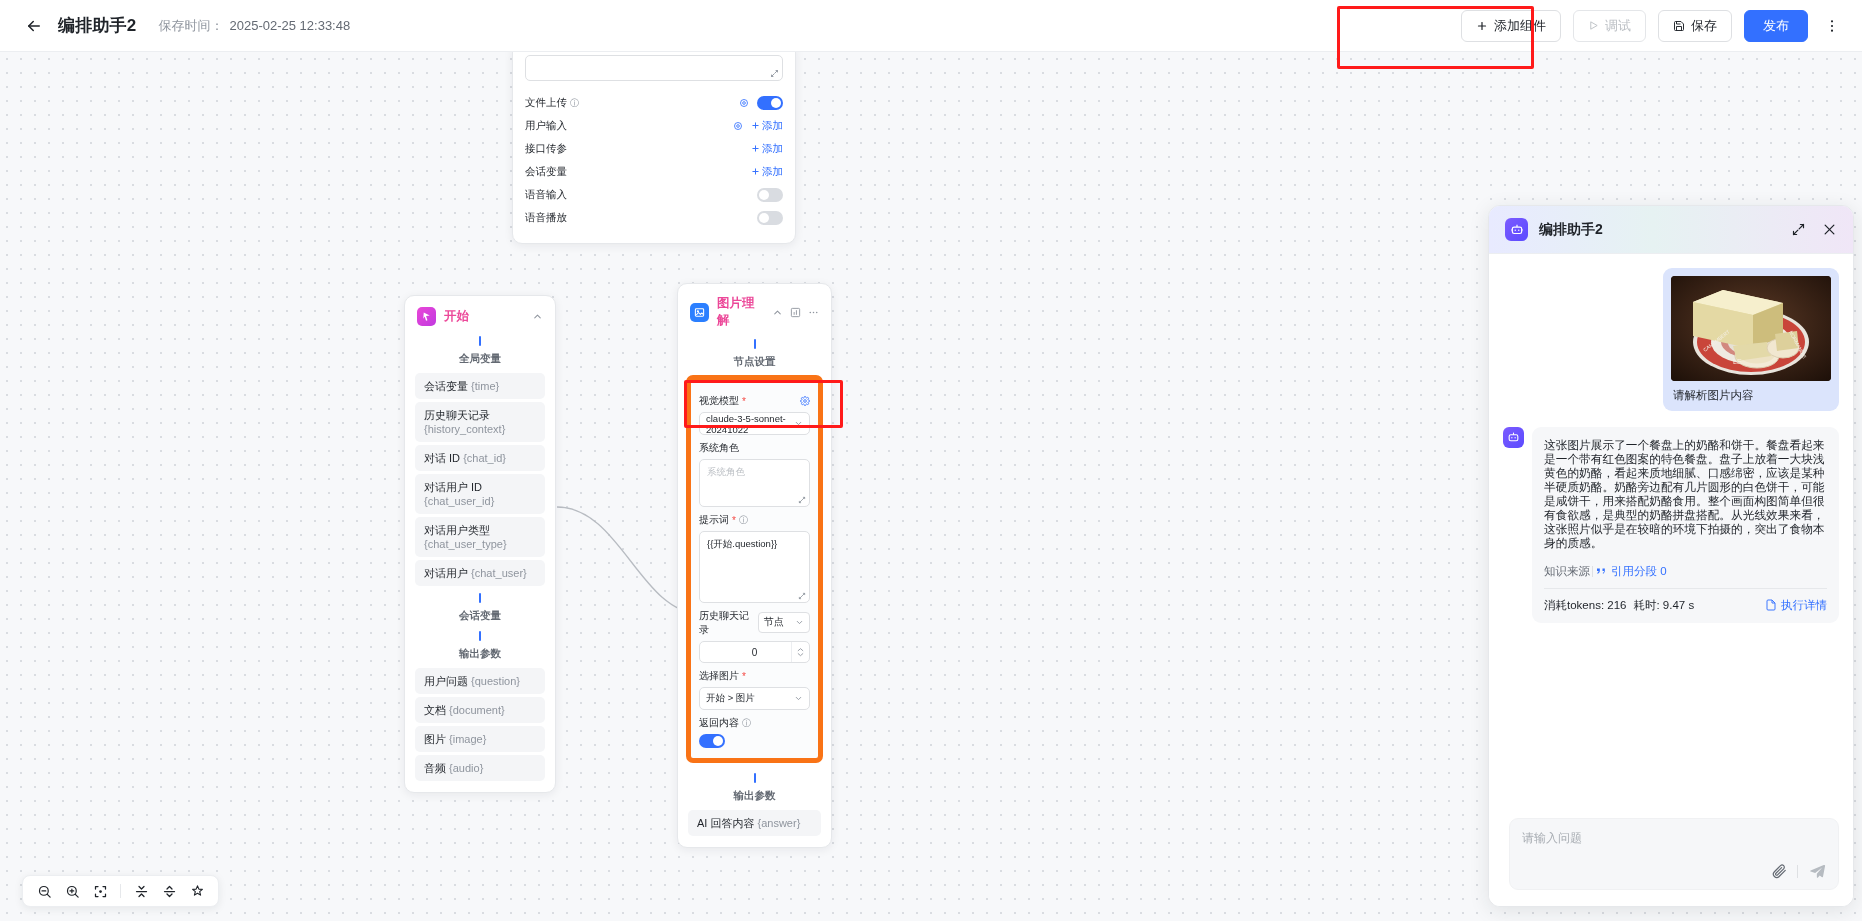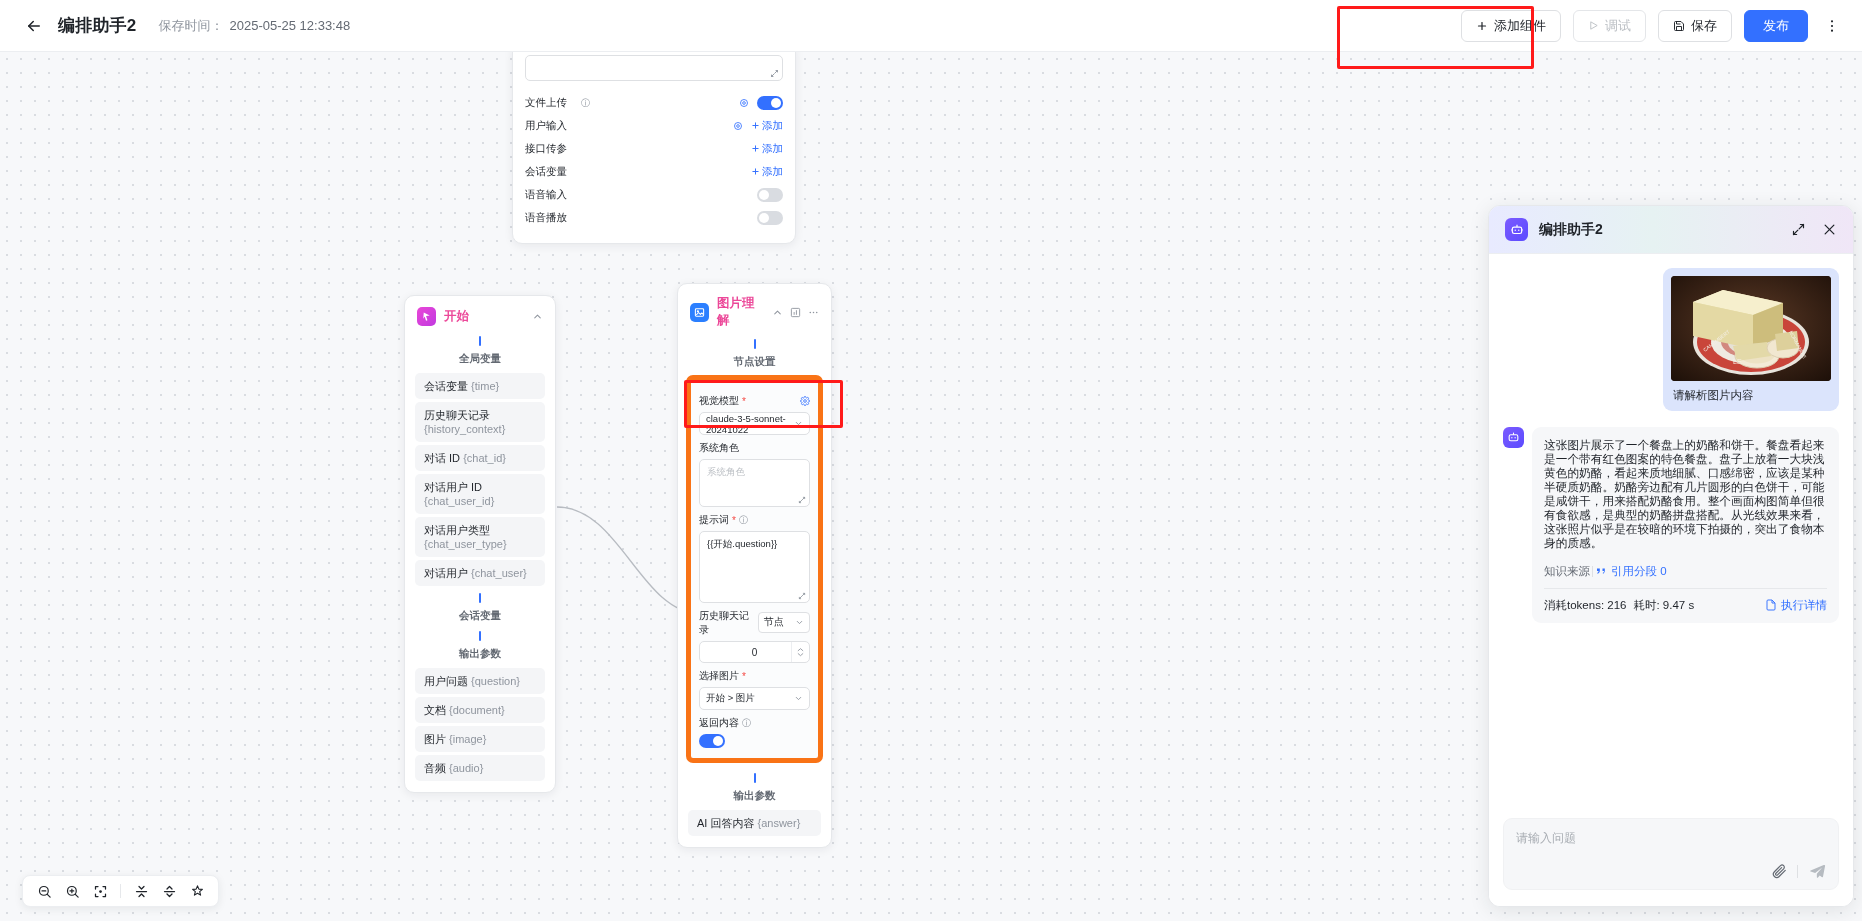--- a/index.html
+++ b/index.html
@@ -186,21 +186,21 @@
   .panel-ta {
     margin: 12px 12px 10px 12px; height: 26px;
     border: 1px solid #dee0e3; border-radius: 5px; background: #fff;
     position: relative;
   }
   .cfg-row {
     display: flex; align-items: center;
     padding: 3px 12px; height: 23px;
     font-size: 10.5px; color: #1f2329;
   }
-  .cfg-row .lbl { display: flex; align-items: flex-end; gap: 14px; }
+  .cfg-row .lbl { display: flex; align-items: flex-end; gap: 3px; }
   .cfg-row .lbl .info { color: #8f959e; font-size: 9px; }
   .cfg-row .right { margin-left: auto; display: flex; align-items: center; gap: 8px; }
   .add-link {
     color: #3370ff; font-size: 10.5px; cursor: pointer;
     display: flex; align-items: center; gap: 2px;
   }
   .gear-blue { color: #3370ff; display: flex; align-items: center; }
 
   
   #chat-panel {
@@ -252,21 +252,21 @@
   .src-row {
     display: flex; align-items: center; gap: 2px;
     margin-top: 14px; font-size: 11.5px; color: #646a73;
   }
   .src-divider { width: 1px; height: 11px; background: #dee0e3; }
   .cite-link { color: #3370ff; display: flex; align-items: center; gap: 4px; cursor: pointer; }
   .meta-sep { height: 1px; background: #e6e8eb; margin: 10px 0 9px 0; }
   .meta-row { display: flex; align-items: center; font-size: 11.5px; color: #1f2329; }
   .detail-link { margin-left: auto; color: #3370ff; display: flex; align-items: center; gap: 4px; cursor: pointer; }
 
-  .chat-foot { flex: 0 0 auto; padding: 10px 14px 16px 14px; background: #fff; }
+  .chat-foot { flex: 0 0 auto; padding: 10px 14px 16px 20px; background: #fff; }
   .composer {
     height: 72px; border-radius: 9px; background: #f6f7f9;
     border: 1px solid #f0f1f3; position: relative; padding: 11px 12px;
   }
   .composer .ph { font-size: 12px; color: #a8adb3; }
   .composer-actions {
     position: absolute; right: 12px; bottom: 9px;
     display: flex; align-items: center; gap: 10px; color: #646a73;
   }
   .comp-divider { width: 1px; height: 13px; background: #dee0e3; }
@@ -292,21 +292,21 @@
 
 <div class="topbar">
   <div class="back-arrow">
     <svg width="18" height="18" viewBox="0 0 24 24" fill="none" stroke="currentColor" stroke-width="2" stroke-linecap="round" stroke-linejoin="round">
         <line x1="19" y1="12" x2="5" y2="12"></line>
         <polyline points="11 18 5 12 11 6"></polyline>
       </svg>
   </div>
   <div class="doc-title">编排助手2</div>
   <div class="saved-label">保存时间：</div>
-  <div class="saved-time">2025-05-25 12:33:48</div>
+  <div class="saved-time">2025-02-25 12:33:48</div>
 
   <div class="topbar-right">
     <button class="tb-btn">
       <svg width="12" height="12" viewBox="0 0 24 24" fill="none" stroke="currentColor" stroke-width="2.4" stroke-linecap="round">
           <line x1="12" y1="5" x2="12" y2="19"></line>
           <line x1="5" y1="12" x2="19" y2="12"></line>
         </svg>
       <span>添加组件</span>
     </button>
     <button class="tb-btn disabled">

